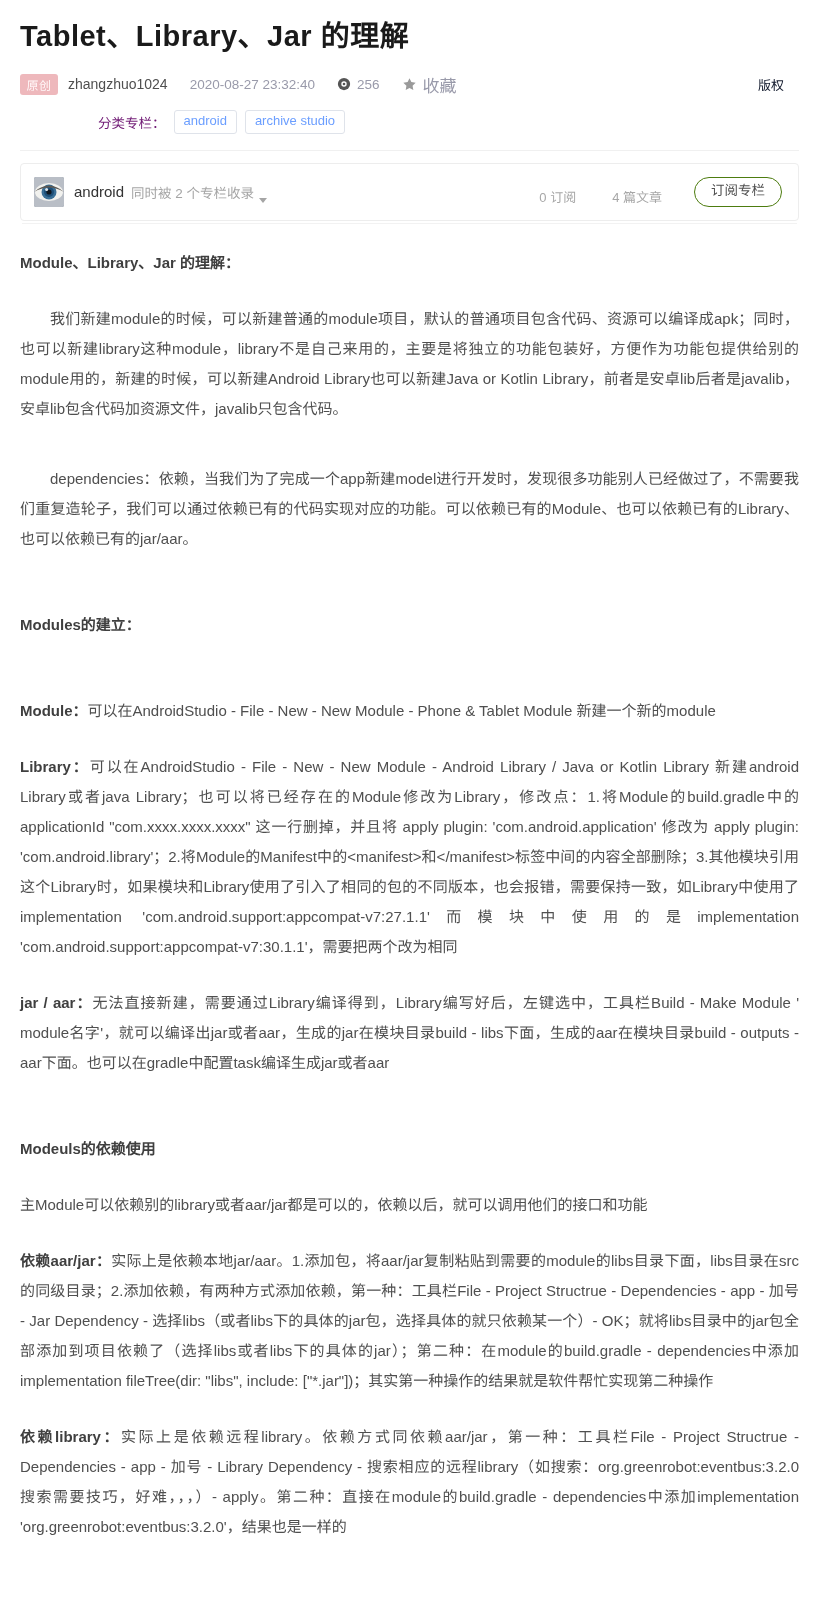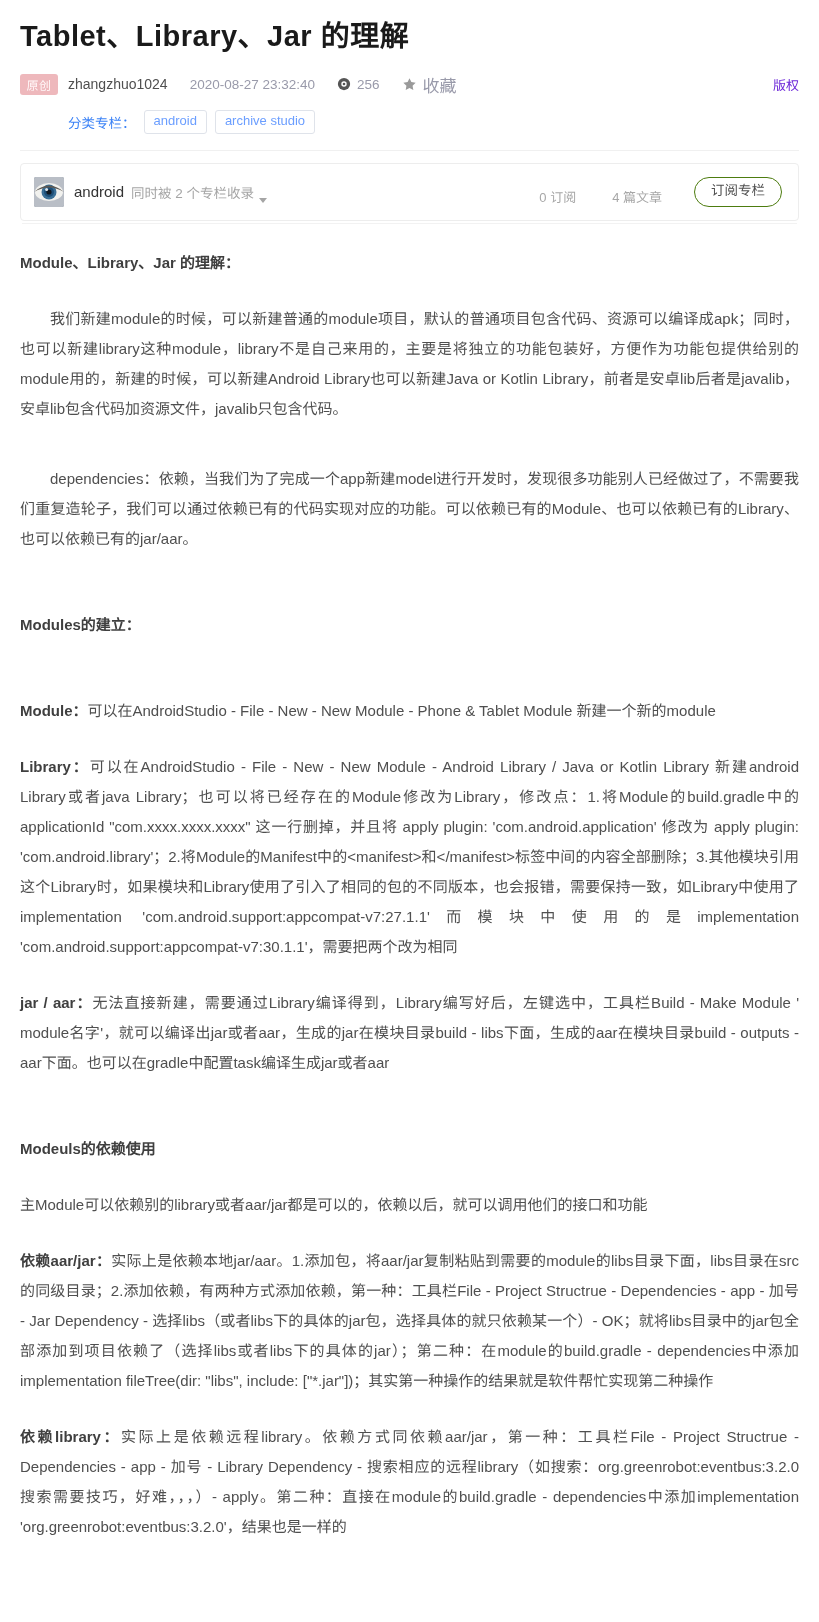--- a/index.html
+++ b/index.html
@@ -81,35 +81,35 @@
   .meta-collect {
     display: inline-flex;
     align-items: center;
     color: #999aaa;
     font-size: 17px;
   }
   .meta-collect .star-ic { margin-right: 6px; display: inline-flex; }
 
   .meta-copyright {
     position: absolute;
-    right: 0;
+    right: 15px;
     top: 3px;
-    color: #6d28d9;
+    color: #0f172a;
     font-size: 13px;
   }
 
   .cat-row {
     display: flex;
     align-items: center;
     margin-top: 13px;
     padding-left: 48px;
     font-size: 13px;
   }
 
-  .cat-label { color: #3b82f6; margin-right: 8px; font-size: 13.5px; }
+  .cat-label { color: #701a75; margin-right: 8px; font-size: 13.5px; margin-left: 30px; }
 
   .cat-tag {
     display: inline-block;
     border: 1px solid #dfe3ea;
     border-radius: 3px;
     padding: 3px 9px 4px;
     color: #6b9eff;
     font-size: 13px;
     margin-right: 8px;
     background: #fff;

